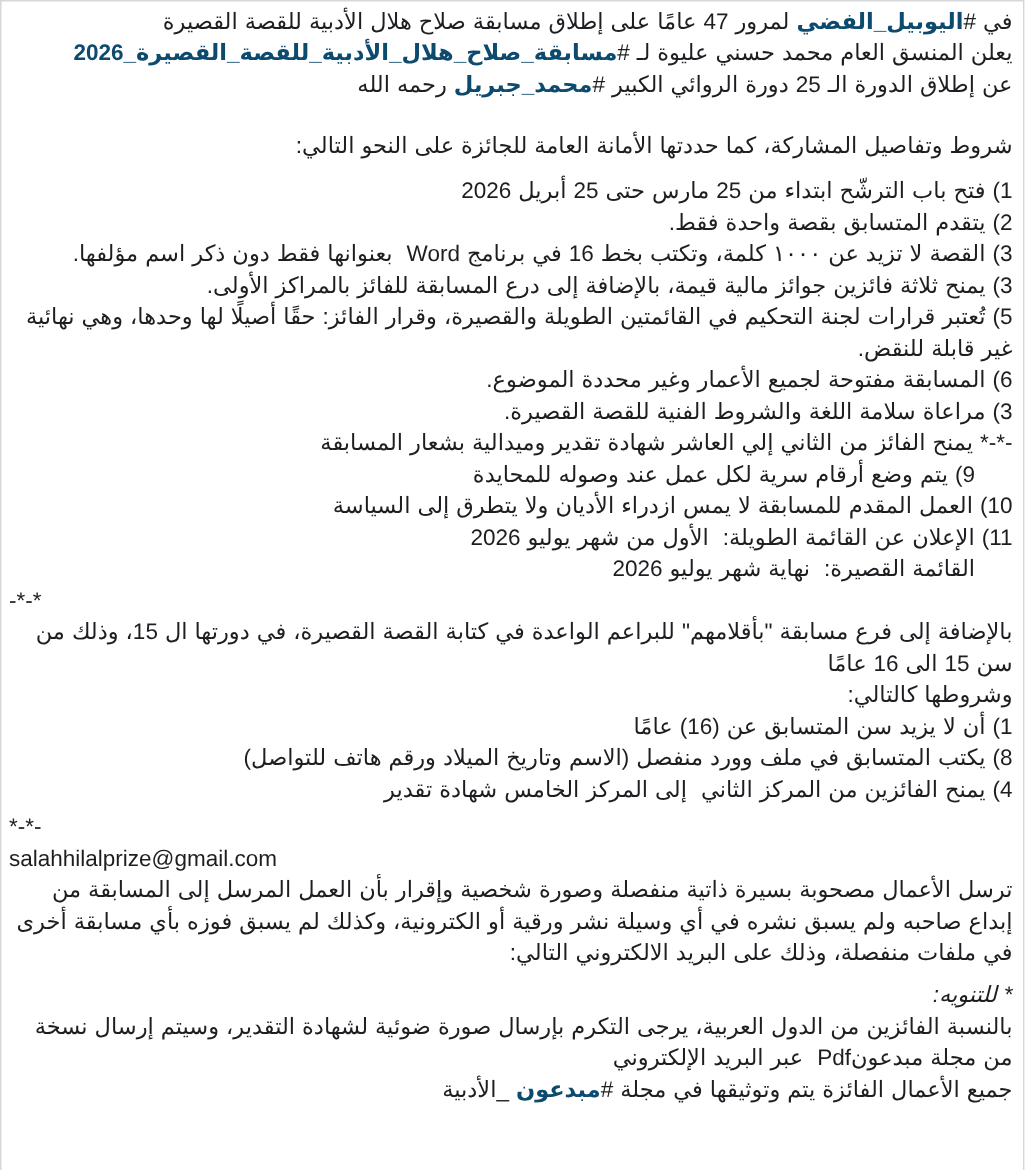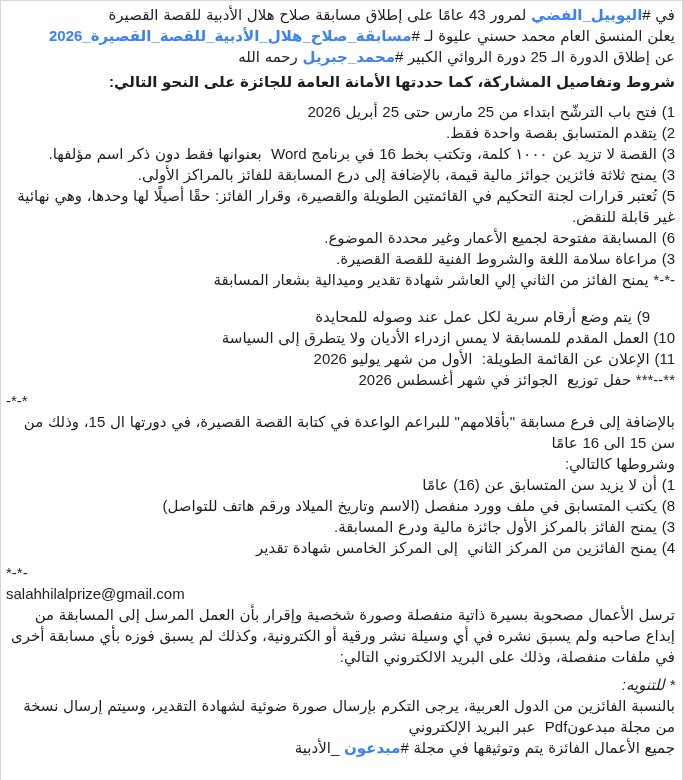--- a/index.html
+++ b/index.html
@@ -16,50 +16,49 @@
     color:#1c1e21;
   }
   .line{
     font-size:15px;
     line-height:21px;
     white-space:normal;
     word-spacing:0.5px;
   }
   .line[dir="rtl"]{text-align:right;direction:rtl;}
   .line[dir="ltr"]{text-align:left;direction:ltr;}
-  .tag{color:#3b82f6;font-weight:700;}
+  .tag{color:#0c4a6e;font-weight:700;}
   .item{padding-left:2px;}
 </style>
 </head>
 <body>
 
 <div class="post-card">
   <div>
-      <div class="line" dir="rtl"><span>في </span><span>#</span><span class="tag">اليوبيل_الفضي</span><span> لمرور 43 عامًا على إطلاق مسابقة صلاح هلال الأدبية للقصة القصيرة</span></div>
+      <div class="line" dir="rtl"><span>في </span><span>#</span><span class="tag">اليوبيل_الفضي</span><span> لمرور 47 عامًا على إطلاق مسابقة صلاح هلال الأدبية للقصة القصيرة</span></div>
       <div class="line" dir="rtl"><span>يعلن المنسق العام محمد حسني عليوة لـ </span><span>#</span><span class="tag">مسابقة_صلاح_هلال_الأدبية_للقصة_القصيرة_2026</span></div>
       <div class="line" dir="rtl"><span>عن إطلاق الدورة الـ 25 دورة الروائي الكبير </span><span>#</span><span class="tag">محمد_جبريل</span><span> رحمه الله</span></div>
-      <div class="line" dir="rtl" style="margin-top: 4px; font-weight: bold;"><span>شروط وتفاصيل المشاركة، كما حددتها الأمانة العامة للجائزة على النحو التالي:</span></div>
+      <div class="line" dir="rtl" style="margin-top: 20px;"><span>شروط وتفاصيل المشاركة، كما حددتها الأمانة العامة للجائزة على النحو التالي:</span></div>
       <div class="line item" dir="rtl" style="margin-top: 9px;"><span>1) فتح باب الترشّح ابتداء من 25 مارس حتى 25 أبريل 2026</span></div>
       <div class="line item" dir="rtl"><span>2) يتقدم المتسابق بقصة واحدة فقط.</span></div>
       <div class="line item" dir="rtl"><span>3) القصة لا تزيد عن ١٠٠٠ كلمة، وتكتب بخط 16 في برنامج Word &nbsp;بعنوانها فقط دون ذكر اسم مؤلفها.</span></div>
       <div class="line item" dir="rtl"><span>3) يمنح ثلاثة فائزين جوائز مالية قيمة، بالإضافة إلى درع المسابقة للفائز بالمراكز الأولى.</span></div>
       <div class="line item" dir="rtl"><span>5) تُعتبر قرارات لجنة التحكيم في القائمتين الطويلة والقصيرة، وقرار الفائز: حقًا أصيلًا لها وحدها، وهي نهائية غير قابلة للنقض.</span></div>
       <div class="line item" dir="rtl"><span>6) المسابقة مفتوحة لجميع الأعمار وغير محددة الموضوع.</span></div>
       <div class="line item" dir="rtl"><span>3) مراعاة سلامة اللغة والشروط الفنية للقصة القصيرة.</span></div>
       <div class="line item" dir="rtl"><span>-*-* يمنح الفائز من الثاني إلي العاشر شهادة تقدير وميدالية بشعار المسابقة</span></div>
-      <div class="line item" dir="rtl" style="padding-right: 25px; margin-top: 16px;"><span>9) يتم وضع أرقام سرية لكل عمل عند وصوله للمحايدة</span></div>
+      <div class="line item" dir="rtl" style="padding-right: 25px;"><span>9) يتم وضع أرقام سرية لكل عمل عند وصوله للمحايدة</span></div>
       <div class="line item" dir="rtl"><span>10) العمل المقدم للمسابقة لا يمس ازدراء الأديان ولا يتطرق إلى السياسة</span></div>
       <div class="line item" dir="rtl"><span>11) الإعلان عن القائمة الطويلة: &nbsp;الأول من شهر يوليو 2026</span></div>
-      <div class="line item" dir="rtl"><span>**--*** حفل توزيع &nbsp;الجوائز في شهر أغسطس 2026</span></div>
+      <div class="line item" dir="rtl" style="padding-right: 25px;"><span>القائمة القصيرة: &nbsp;نهاية شهر يوليو 2026</span></div>
       <div class="line" dir="ltr"><span>-*-*</span></div>
       <div class="line" dir="rtl"><span>بالإضافة إلى فرع مسابقة "بأقلامهم" للبراعم الواعدة في كتابة القصة القصيرة، في دورتها ال 15، وذلك من سن 15 الى 16 عامًا</span></div>
       <div class="line" dir="rtl"><span>وشروطها كالتالي:</span></div>
       <div class="line item" dir="rtl"><span>1) أن لا يزيد سن المتسابق عن (16) عامًا</span></div>
       <div class="line item" dir="rtl"><span>8) يكتب المتسابق في ملف وورد منفصل (الاسم وتاريخ الميلاد ورقم هاتف للتواصل)</span></div>
-      <div class="line item" dir="rtl"><span>3) يمنح الفائز بالمركز الأول جائزة مالية ودرع المسابقة.</span></div>
       <div class="line item" dir="rtl"><span>4) يمنح الفائزين من المركز الثاني &nbsp;إلى المركز الخامس شهادة تقدير</span></div>
       <div class="line" dir="ltr" style="margin-top: 4px;"><span>*-*-</span></div>
       <div class="line" dir="ltr"><span>salahhilalprize@gmail.com</span></div>
       <div class="line" dir="rtl"><span>ترسل الأعمال مصحوبة بسيرة ذاتية منفصلة وصورة شخصية وإقرار بأن العمل المرسل إلى المسابقة من إبداع صاحبه ولم يسبق نشره في أي وسيلة نشر ورقية أو الكترونية، وكذلك لم يسبق فوزه بأي مسابقة أخرى في ملفات منفصلة، وذلك على البريد الالكتروني التالي:</span></div>
       <div class="line" dir="rtl" style="margin-top: 7px; font-style: italic;"><span>* للتنويه:</span></div>
       <div class="line" dir="rtl"><span>بالنسبة الفائزين من الدول العربية، يرجى التكرم بإرسال صورة ضوئية لشهادة التقدير، وسيتم إرسال نسخة من مجلة مبدعونPdf &nbsp;عبر البريد الإلكتروني</span></div>
       <div class="line" dir="rtl"><span>جميع الأعمال الفائزة يتم وتوثيقها في مجلة </span><span>#</span><span class="tag">مبدعون</span><span> _الأدبية</span></div>
     </div>
 </div>
 

